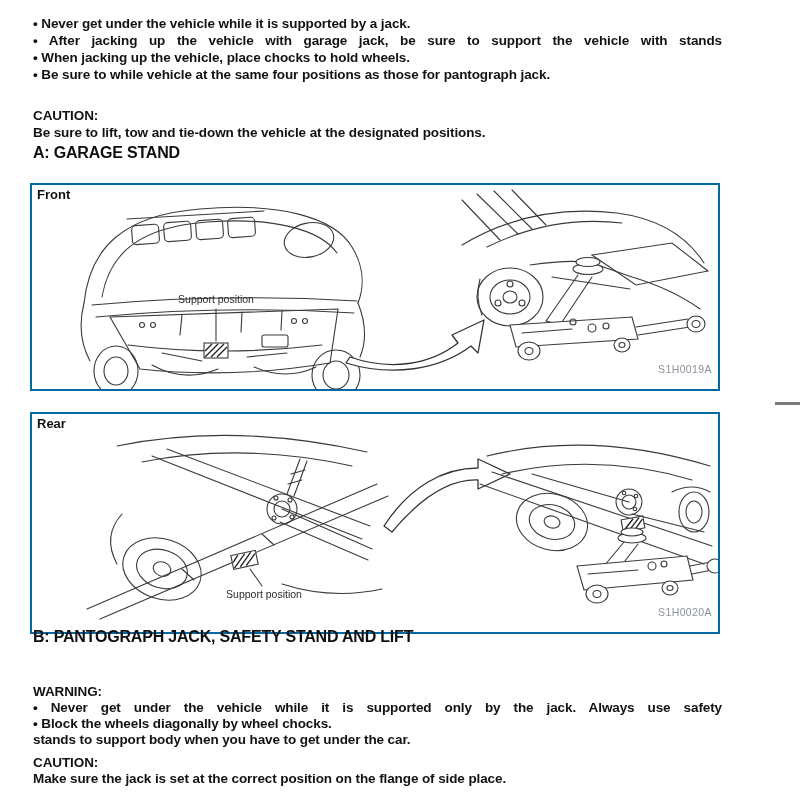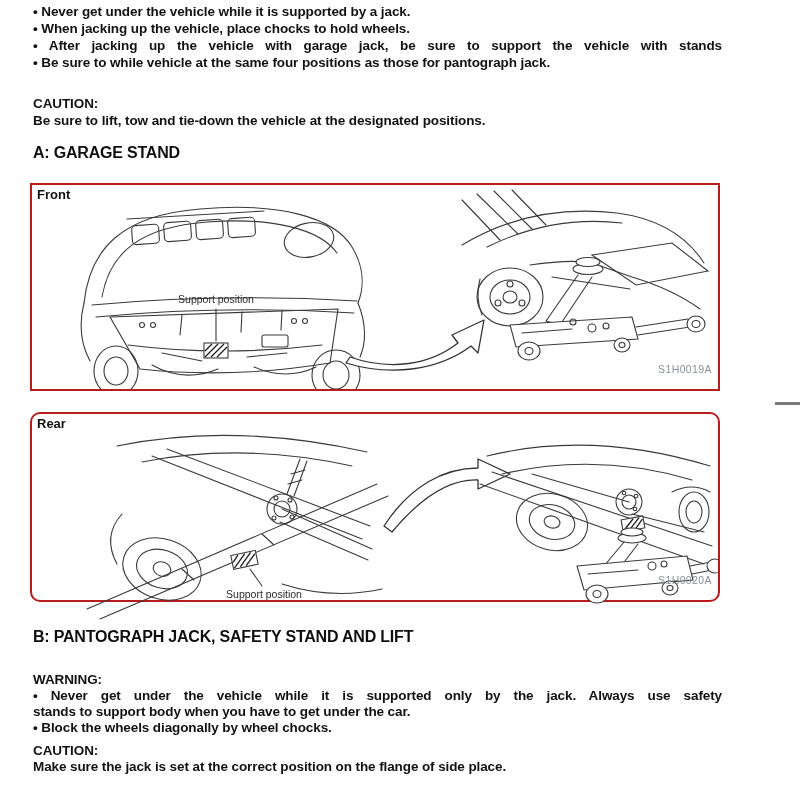--- a/index.html
+++ b/index.html
@@ -1,34 +1,34 @@
 <!DOCTYPE html>
 <html><head>
 <meta charset="utf-8">
 <style>
   * { margin:0; padding:0; box-sizing:border-box; }
   html,body { background:#ffffff; }
   .page {
     position:relative; width:800px; height:800px; background:#ffffff;
     font-family:"Liberation Sans", sans-serif; color:#121212; overflow:hidden;
   }
-  .tblock { position:absolute; left:33px; width:689px; }
+  .tblock { position:absolute; left:33px; width:689px;margin-top:12px; }
   .bline {
     font-size:13.5px; font-weight:bold; line-height:17px; letter-spacing:-0.1px;
     color:#121212; text-align:left; white-space:normal;
   }
   .jfull { text-align:justify; text-align-last:justify; }
   .secB .bline { line-height:16px; }
   .heading {
     position:absolute; left:33px; font-size:16px; font-weight:bold;
     letter-spacing:-0.2px; color:#0f0f0f;
   }
   .figbox {
     position:absolute; left:30px; width:690px; background:#ffffff;
-    border:2px solid #b91c1c;
+    border:2px solid #0369a1;
   }
   .figlabel {
     position:absolute; top:2px; left:5px; font-size:13px; font-weight:bold;
     color:#111; z-index:3;
   }
   .figcode {
     position:absolute; right:6px; bottom:14px; font-size:10.5px; font-weight:normal;
     color:#8b9099; letter-spacing:0.4px; z-index:3;
   }
   .figsvg { position:absolute; top:0; left:0; }
@@ -43,22 +43,22 @@
   svg .hatch { stroke:#1c1c1c; stroke-width:1.3; }
   svg .arrow { fill:#ffffff; stroke:#333333; stroke-width:1.3; stroke-linejoin:round; }
 </style>
 </head>
 <body>
 
 <div class="page">
 
   <div class="tblock" style="top:3px;">
     <div class="bline">• Never get under the vehicle while it is supported by a jack.</div>
+    <div class="bline jfull">• After jacking up the vehicle with garage jack, be sure to support the vehicle with stands</div>
     <div class="bline">• When jacking up the vehicle, place chocks to hold wheels.</div>
-    <div class="bline jfull">• After jacking up the vehicle with garage jack, be sure to support the vehicle with stands</div>
     <div class="bline">• Be sure to while vehicle at the same four positions as those for pantograph jack.</div>
   </div>
 
   <div class="tblock" style="top:95px;">
     <div class="bline">CAUTION:</div>
     <div class="bline">Be sure to lift, tow and tie-down the vehicle at the designated positions.</div>
   </div>
 
   <div class="heading" style="top:144px;">A: GARAGE STAND</div>
 
@@ -135,21 +135,21 @@
         <ellipse class="ln" cx="497" cy="166" rx="4" ry="3.5"></ellipse>
         <ellipse class="lnw" cx="590" cy="160" rx="8" ry="7"></ellipse>
         <ellipse class="ln" cx="590" cy="160" rx="3" ry="2.5"></ellipse>
       </g>
     </svg>
     <div class="figcode">S1H0019A</div>
   </div>
 
   <div class="edge-marker"></div>
 
-  <div class="figbox" style="top:412px; height:190px;border-radius:10px;">
+  <div class="figbox" style="top:412px; height:222px;">
     <div class="figlabel">Rear</div>
     <svg class="figsvg" width="686" height="211" viewBox="0 0 686 211">
 
       <g>
         <path class="ln" d="M85,32 Q200,8 335,38"></path>
         <path class="ln" d="M110,48 Q210,28 320,52"></path>
         <path class="ln" d="M55,195 L345,70 M68,205 L356,82"></path>
         <path class="ln" d="M120,42 L330,125 M135,35 L338,112"></path>
         <path class="ln" d="M150,155 L162,166 M230,120 L242,131"></path>
         <g transform="rotate(18 130 155)">
@@ -222,22 +222,22 @@
       </g>
     </svg>
     <div class="figcode">S1H0020A</div>
   </div>
 
   <div class="heading" style="top:628px;">B: PANTOGRAPH JACK, SAFETY STAND AND LIFT</div>
 
   <div class="tblock secB" style="top:672px;">
     <div class="bline">WARNING:</div>
     <div class="bline jfull">• Never get under the vehicle while it is supported only by the jack. Always use safety</div>
+    <div class="bline">• Block the wheels diagonally by wheel chocks.</div>
     <div class="bline">stands to support body when you have to get under the car.</div>
-    <div class="bline">• Block the wheels diagonally by wheel chocks.</div>
   </div>
 
   <div class="tblock secB" style="top:743px;">
     <div class="bline">CAUTION:</div>
     <div class="bline">Make sure the jack is set at the correct position on the flange of side place.</div>
   </div>
 
 </div>
 
 </body></html>

